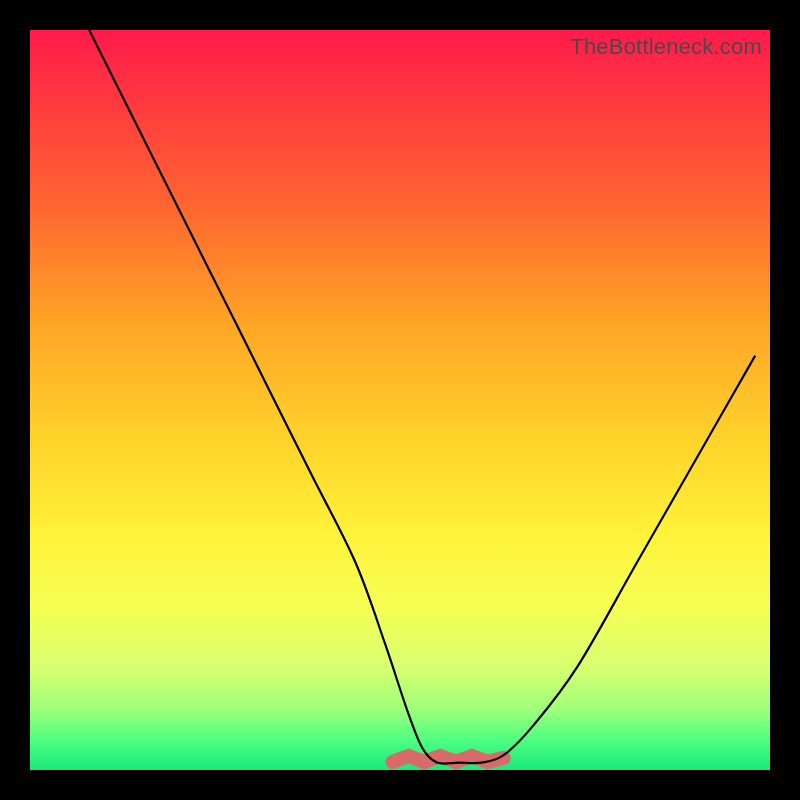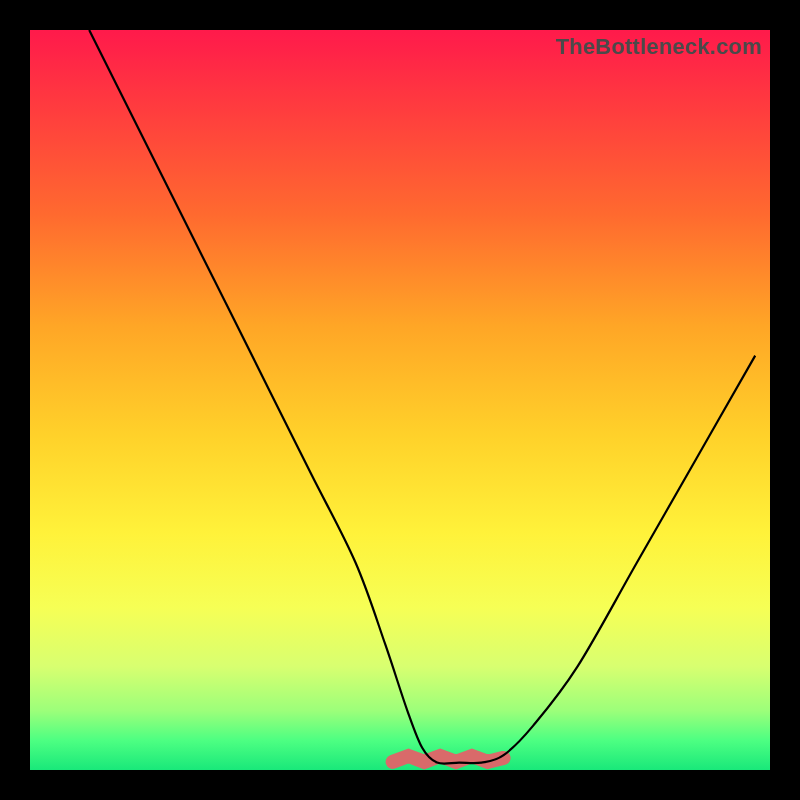--- a/index.html
+++ b/index.html
@@ -39,21 +39,21 @@
       #4dff82 96%,
       #19e87a 100%
     );
   }
   .watermark {
     position: absolute;
     top: 4px;
     right: 8px;
     color: #4a4a4a;
     font-size: 22px;
-    font-weight: 700;
+    font-weight: 400;
     letter-spacing: 0.2px;
     user-select: none;
   }
   svg.curve {
     position: absolute;
     left: 0;
     top: 0;
     width: 740px;
     height: 740px;
   }

